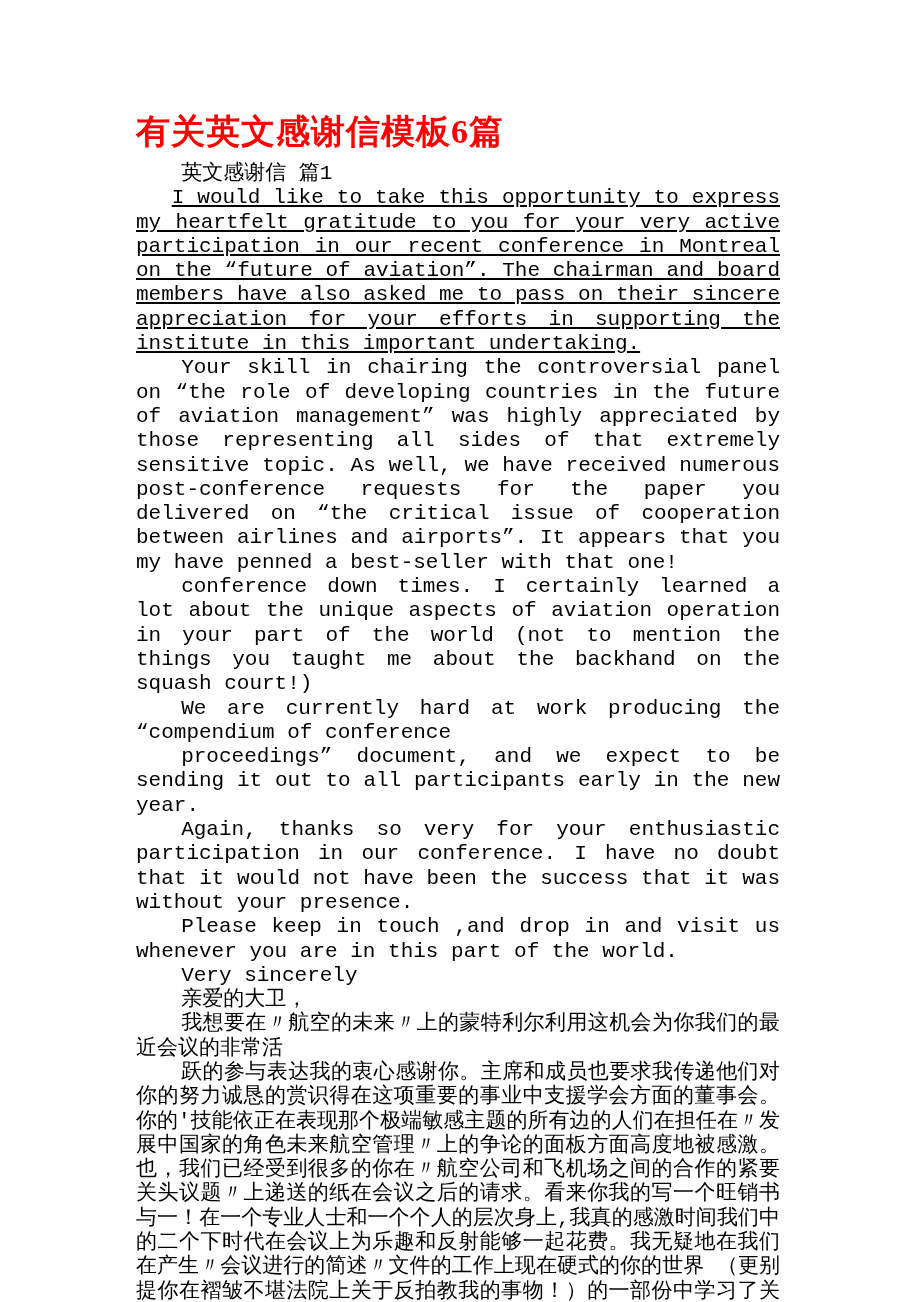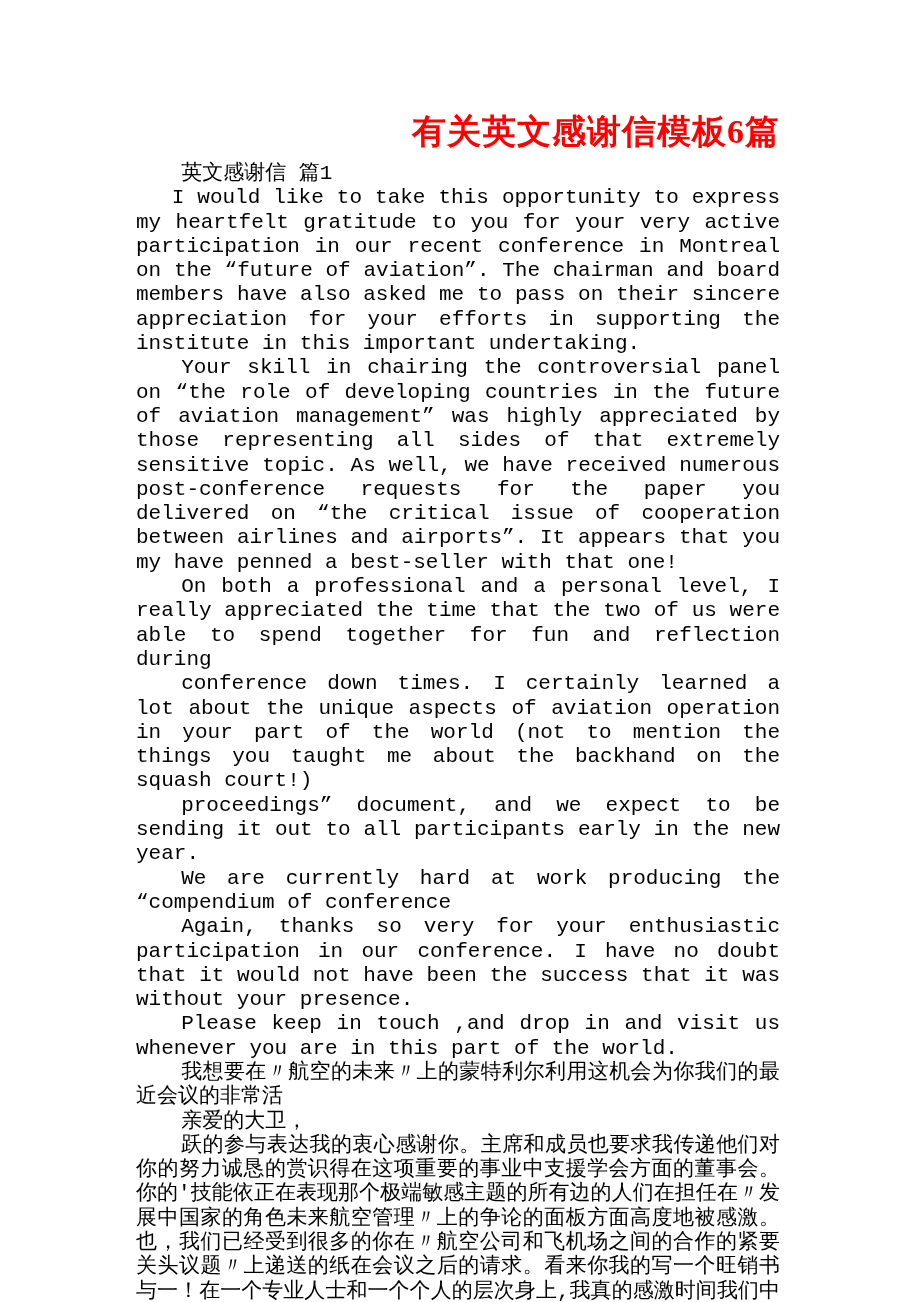--- a/index.html
+++ b/index.html
@@ -19,65 +19,66 @@
     min-height: 1302px;
     padding: 108px 140px 40px 136px;
     background: #ffffff;
   }
   .doc-title {
     margin: 0 0 6px 0;
     font-family: "Liberation Serif", "DejaVu Serif", serif;
     font-size: 34px;
     line-height: 48px;
     font-weight: bold;
-    text-align: right;
+    text-align: left;
     color: #ff0000;
     letter-spacing: 1px;
     white-space: nowrap;
   }
   .body-text p {
     margin: 0;
     font-size: 21px;
     line-height: 24.3px;
     text-align: justify;
     text-justify: inter-word;
     text-indent: 2.15em;
     word-break: break-word;
   }
   .body-text p.indent-sm {
     text-indent: 1.7em;
+    text-decoration: underline;
   }
 </style>
 </head>
 <body>
 
 <div class="page">
   <h1 class="doc-title" style="color: rgb(255, 0, 0);">有关英文感谢信模板6篇</h1>
 
   <div class="body-text">
     <p>英文感谢信 篇1</p>
 
 
     <p class="indent-sm">I would like to take this opportunity to express my heartfelt gratitude to you for your very active participation in our recent conference in Montreal on the “future of aviation”. The chairman and board members have also asked me to pass on their sincere appreciation for your efforts in supporting the institute in this important undertaking.</p>
 
     <p>Your skill in chairing the controversial panel on “the role of developing countries in the future of aviation management” was highly appreciated by those representing all sides of that extremely sensitive topic. As well, we have received numerous post-conference requests for the paper you delivered on “the critical issue of cooperation between airlines and airports”. It appears that you my have penned a best-seller with that one!</p>
 
-    <p>On both a professional and a personal level, I really appreciated the time that the two of us were able to spend together for fun and reflection during</p>
 
     <p>conference down times. I certainly learned a lot about the unique aspects of aviation operation in your part of the world (not to mention the things you taught me about the backhand on the squash court!)</p>
 
+    <p>We are currently hard at work producing the “compendium of conference</p>
+
     <p>proceedings” document, and we expect to be sending it out to all participants early in the new year.</p>
-
-    <p>We are currently hard at work producing the “compendium of conference</p>
 
     <p>Again, thanks so very for your enthusiastic participation in our conference. I have no doubt that it would not have been the success that it was without your presence.</p>
 
     <p>Please keep in touch ,and drop in and visit us whenever you are in this part of the world.</p>
 
+    <p>Very sincerely</p>
 
 
+    <p>亲爱的大卫，</p>
+
     <p>我想要在〃航空的未来〃上的蒙特利尔利用这机会为你我们的最近会议的非常活</p>
-
-    <p>亲爱的大卫，</p>
 
     <p>跃的参与表达我的衷心感谢你。主席和成员也要求我传递他们对你的努力诚恳的赏识得在这项重要的事业中支援学会方面的董事会。你的'技能依正在表现那个极端敏感主题的所有边的人们在担任在〃发展中国家的角色未来航空管理〃上的争论的面板方面高度地被感激。也，我们已经受到很多的你在〃航空公司和飞机场之间的合作的紧要关头议题〃上递送的纸在会议之后的请求。看来你我的写一个旺销书与一！在一个专业人士和一个个人的层次身上,我真的感激时间我们中的二个下时代在会议上为乐趣和反射能够一起花费。我无疑地在我们在产生〃会议进行的简述〃文件的工作上现在硬式的你的世界 （更别提你在褶皱不堪法院上关于反拍教我的事物！）的一部份中学习了关于航空运算的独特方面</p>
   </div>
 </div>
 
 </body></html>

